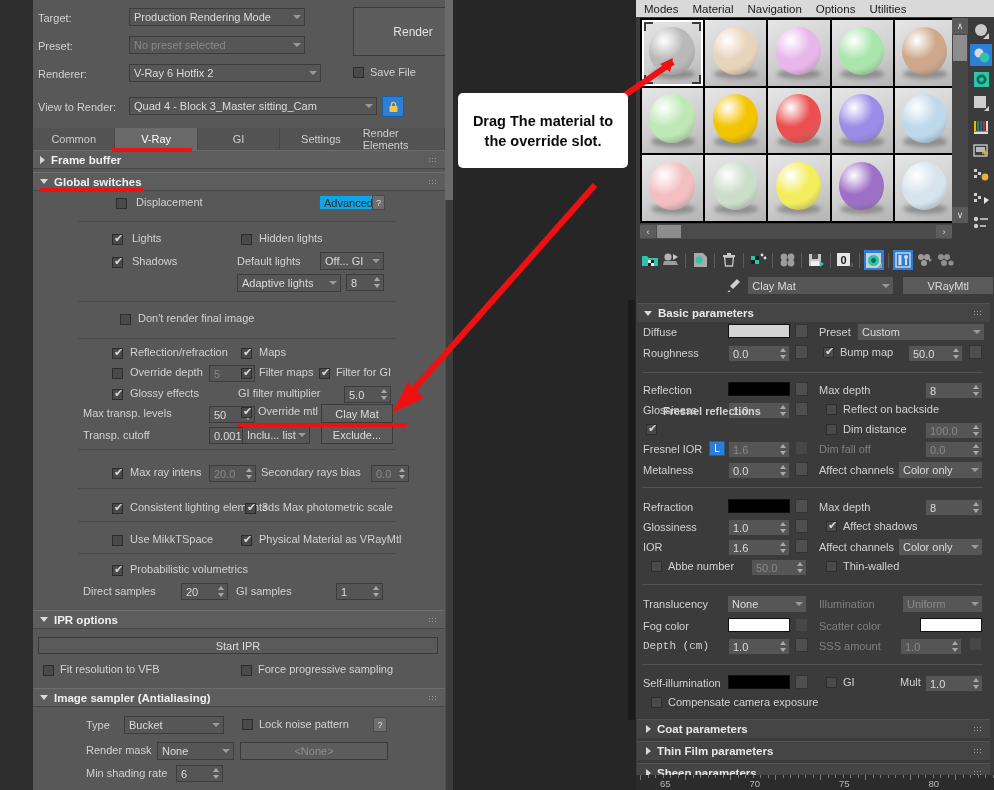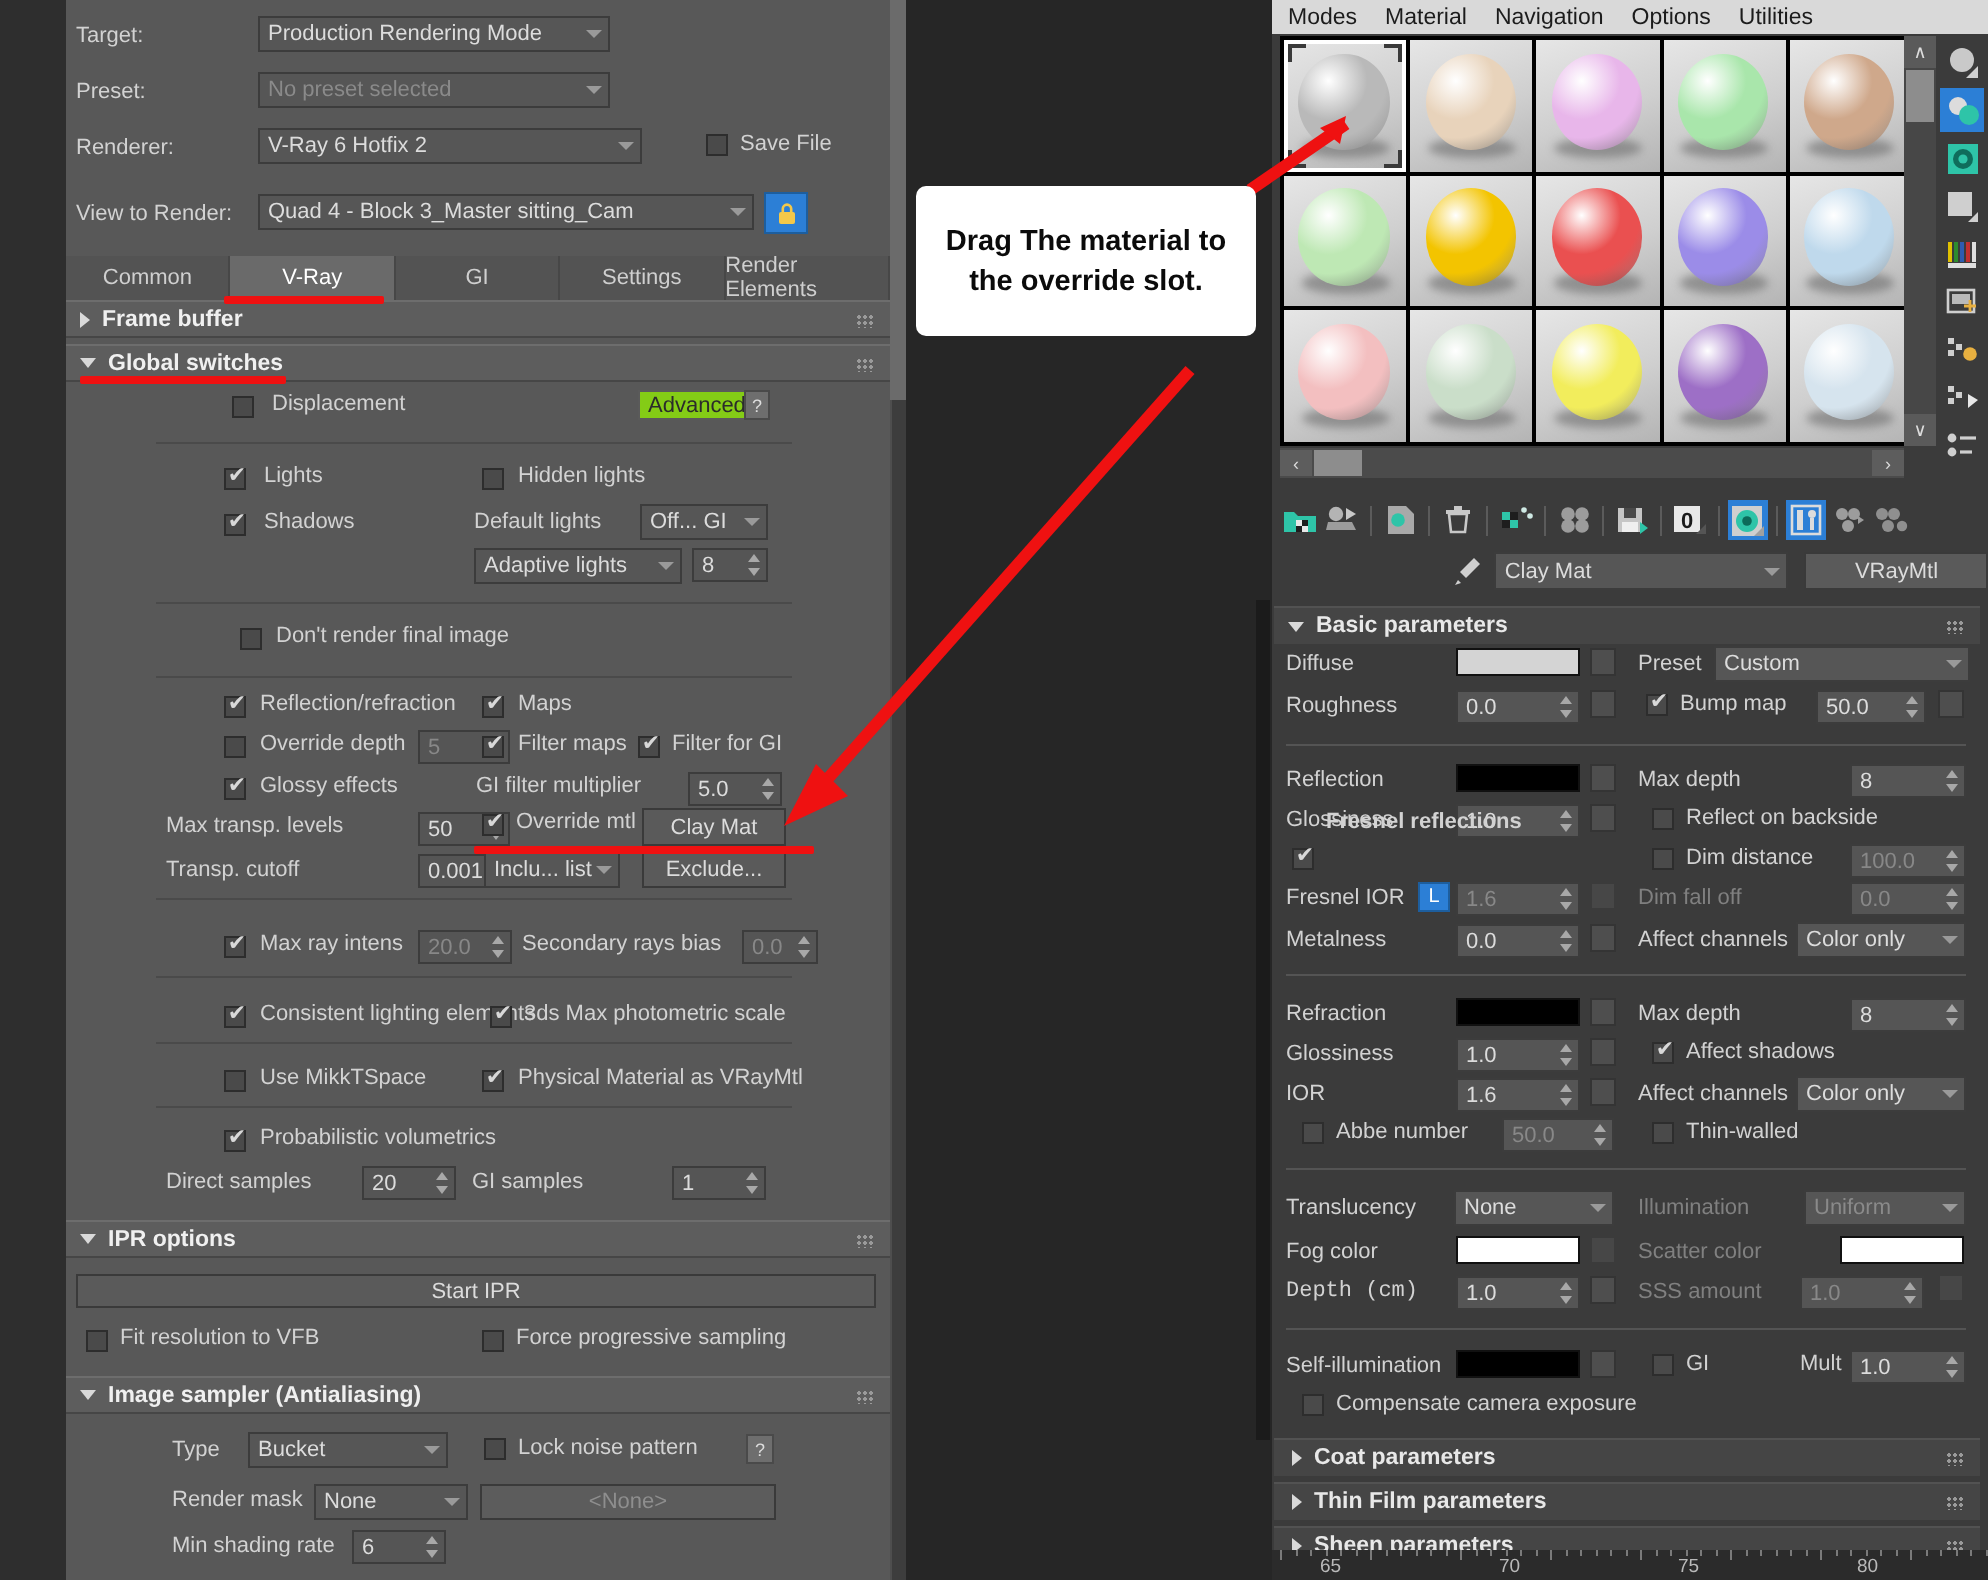--- a/index.html
+++ b/index.html
@@ -196,20 +196,23 @@
         <span>Quad 4 - Block 3_Master sitting_Cam</span>
         <span class="arw"></span>
       </div>
       <div style="position:absolute;left:349px;top:96px;width:22px;height:21px;background:#2c7fd6;border:1px solid #1d5e9e;display:flex;align-items:center;justify-content:center;">
         <svg width="11" height="12" viewBox="0 0 11 12">
           <rect x="1.5" y="5" width="8" height="6" rx="1" fill="#f3c84a"></rect>
           <path d="M3.4 5 V3.4 a2.1 2.1 0 0 1 4.2 0 V5" fill="none" stroke="#f3c84a" stroke-width="1.3"></path>
         </svg>
       </div>
 
+      <div style="position:absolute;left:320px;top:7px;width:120px;height:49px;background:#5c5c5c;border:1px solid #3b3b3b;display:flex;align-items:center;justify-content:center;">
+        <span style="font-size:12px;color:#e2e2e2;">Render</span>
+      </div>
 
       <div class="cb" style="position:absolute;left:320px;top:67px;"></div>
       <div class="tg-lbl" style="left:337px;top:66px;">Save File</div>
       <div style="position:absolute;left:422px;top:65px;font-size:13px;color:#cfcfcf;letter-spacing:1px;">...</div>
     </div>
 
     <div id="tabs">
       <div class="tab">Common</div>
       <div class="tab sel">V-Ray</div>
       <div class="tab">GI</div>
@@ -226,21 +229,21 @@
     <div class="rollup" style="top:150px;">
       <span class="tri closed"></span>
       <span class="rtitle">Frame buffer</span>
       <span class="grip"></span>
     </div>
 
     <div class="panelBody" style="top:191px; height:419px;">
 
       <div class="cb" style="position:absolute;left:83px;top:7px;"></div>
       <div class="lbl" style="position:absolute;left:103px;top:5px;">Displacement</div>
-      <div style="position:absolute;left:286px;top:4px;height:15px;padding:0 4px;background:#84cc16;color:#2b2b2b;font-size:11px;display:flex;align-items:center;border:1px solid #5a5a5a;">Advanced</div>
+      <div style="position:absolute;left:286px;top:4px;height:15px;padding:0 4px;background:#0ea5e9;color:#2b2b2b;font-size:11px;display:flex;align-items:center;border:1px solid #5a5a5a;">Advanced</div>
       <div style="position:absolute;left:339px;top:4px;width:13px;height:15px;background:#6e6e6e;border:1px solid #4a4a4a;color:#ddd;font-size:9px;display:flex;align-items:center;justify-content:center;">?</div>
 
       <div class="sep" style="position:absolute;left:45px;top:30px;width:318px;"></div>
 
       <div class="cb on" style="position:absolute;left:79px;top:43px;"></div>
       <div class="lbl" style="position:absolute;left:99px;top:41px;">Lights</div>
       <div class="cb on" style="position:absolute;left:79px;top:66px;"></div>
       <div class="lbl" style="position:absolute;left:99px;top:64px;">Shadows</div>
 
       <div class="cb" style="position:absolute;left:208px;top:43px;"></div>

